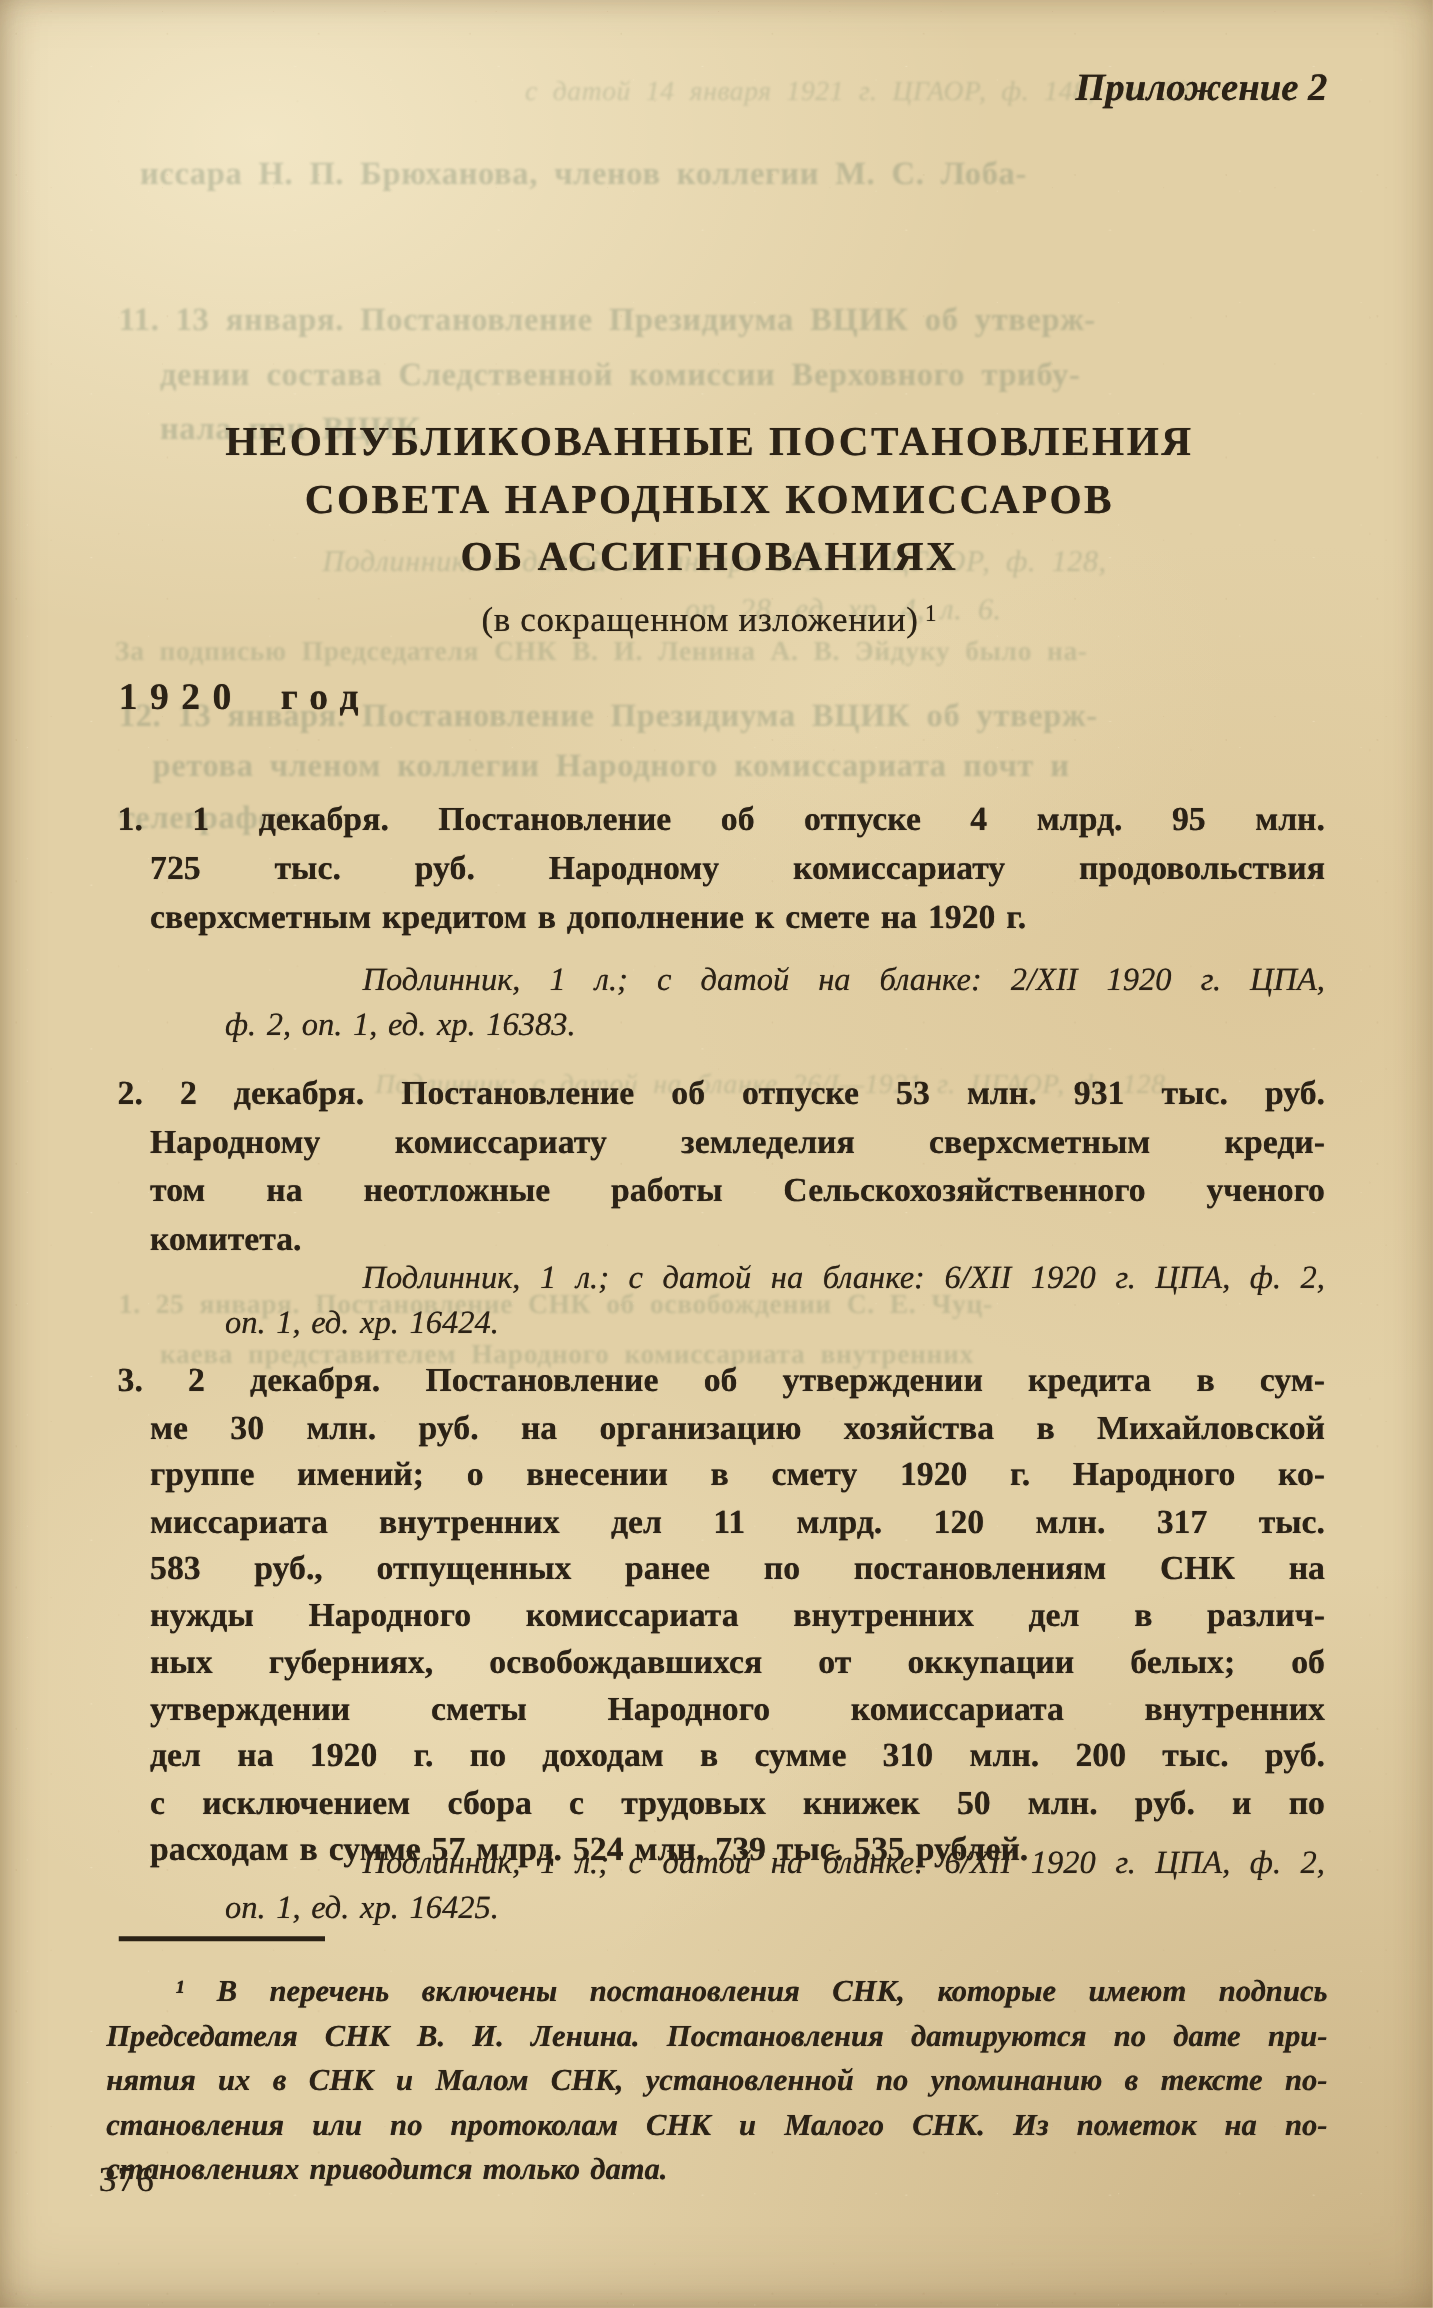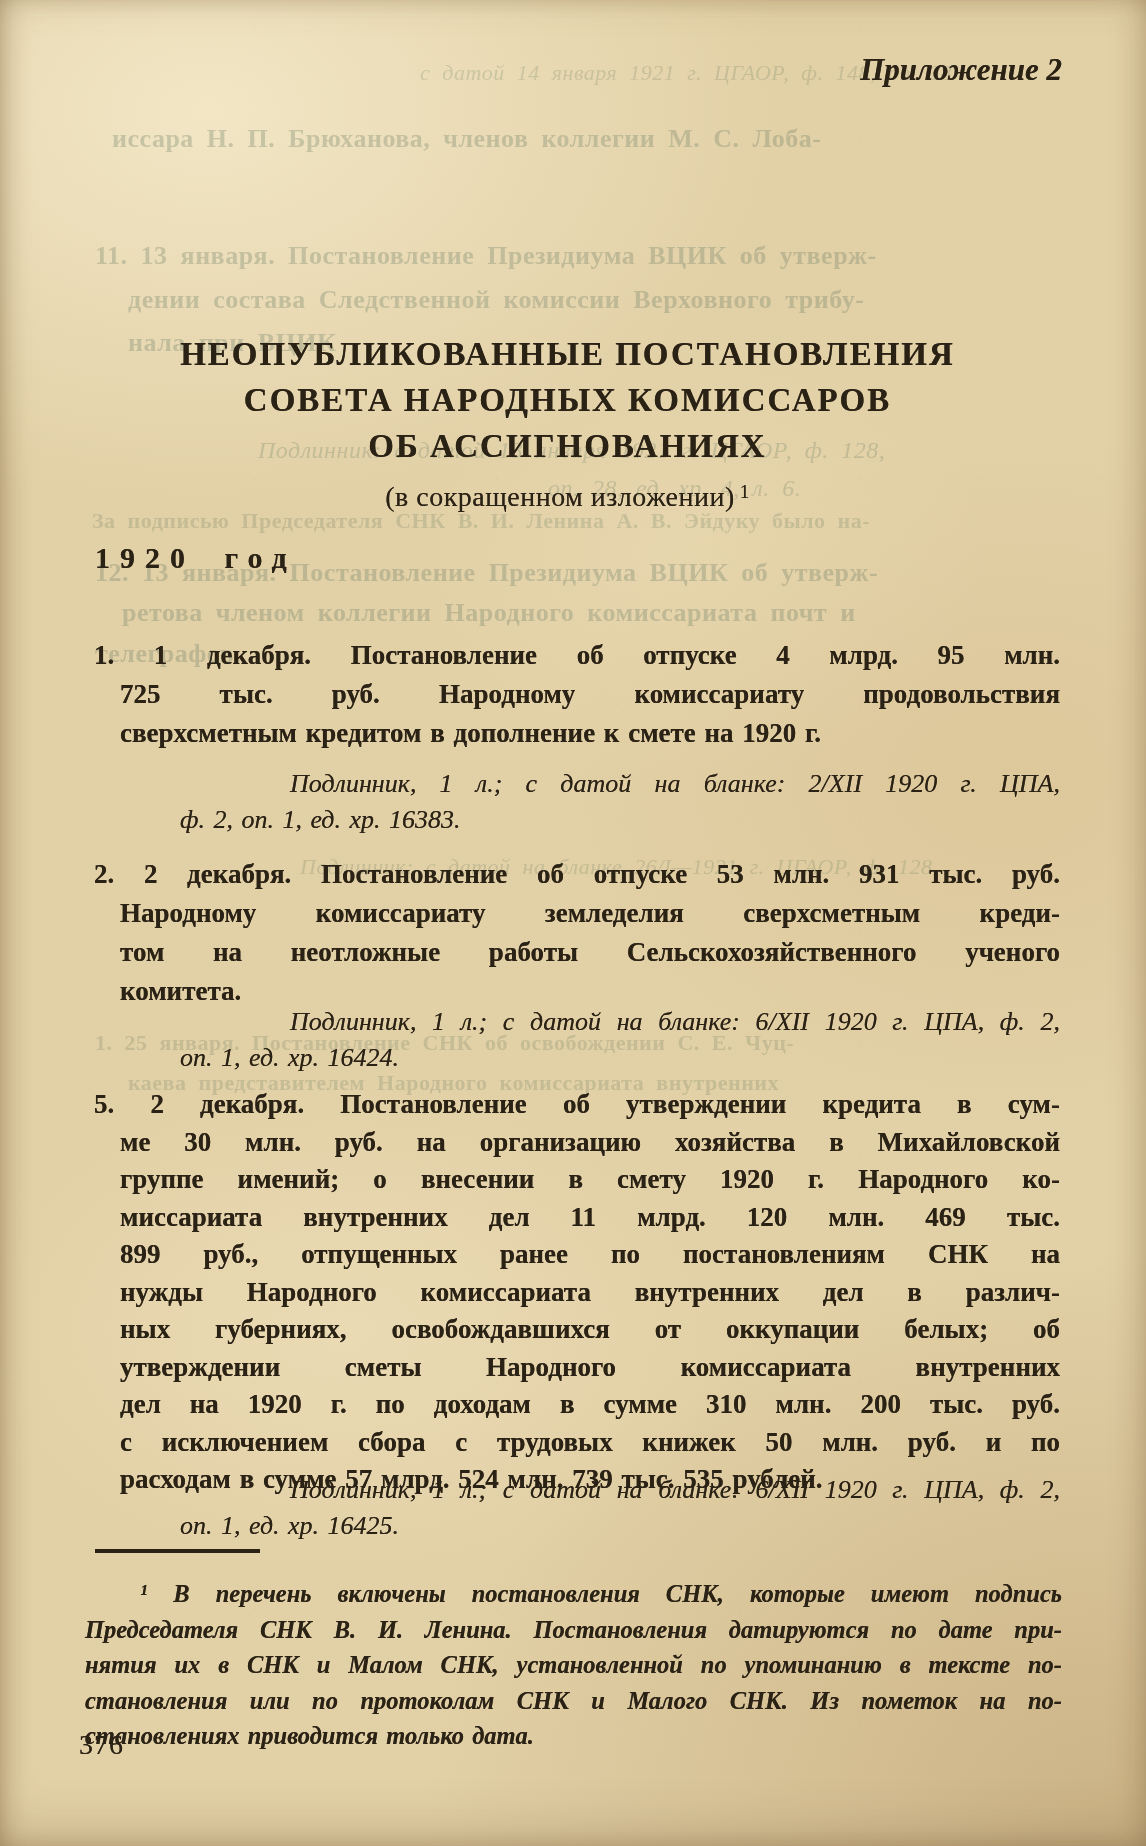--- a/index.html
+++ b/index.html
@@ -127,25 +127,25 @@
     <div class="bl">Народному комиссариату земледелия сверхсметным креди-</div>
     <div class="bl">том на неотложные работы Сельскохозяйственного ученого</div>
     <div class="bl end">комитета.</div>
   </section>
   <section class="abs note ink" style="top:1004px">
     <div class="nl first">Подлинник, 1 л.; с датой на бланке: 6/XII 1920 г. ЦПА, ф. 2,</div>
     <div class="nl end">оп. 1, ед. хр. 16424.</div>
   </section>
 
   <section class="abs entry tight ink" style="top:1086px">
-    <div class="bl first">5. 2 декабря. Постановление об утверждении кредита в сум-</div>
+    <div class="bl first">3. 2 декабря. Постановление об утверждении кредита в сум-</div>
     <div class="bl">ме 30 млн. руб. на организацию хозяйства в Михайловской</div>
     <div class="bl">группе имений; о внесении в смету 1920 г. Народного ко-</div>
-    <div class="bl">миссариата внутренних дел 11 млрд. 120 млн. 469 тыс.</div>
-    <div class="bl">899 руб., отпущенных ранее по постановлениям СНК на</div>
+    <div class="bl">миссариата внутренних дел 11 млрд. 120 млн. 317 тыс.</div>
+    <div class="bl">583 руб., отпущенных ранее по постановлениям СНК на</div>
     <div class="bl">нужды Народного комиссариата внутренних дел в различ-</div>
     <div class="bl">ных губерниях, освобождавшихся от оккупации белых; об</div>
     <div class="bl">утверждении сметы Народного комиссариата внутренних</div>
     <div class="bl">дел на 1920 г. по доходам в сумме 310 млн. 200 тыс. руб.</div>
     <div class="bl">с исключением сбора с трудовых книжек 50 млн. руб. и по</div>
     <div class="bl end">расходам в сумме 57 млрд. 524 млн. 739 тыс. 535 рублей.</div>
   </section>
   <section class="abs note ink" style="top:1472px">
     <div class="nl first">Подлинник, 1 л.; с датой на бланке: 6/XII 1920 г. ЦПА, ф. 2,</div>
     <div class="nl end">оп. 1, ед. хр. 16425.</div>

